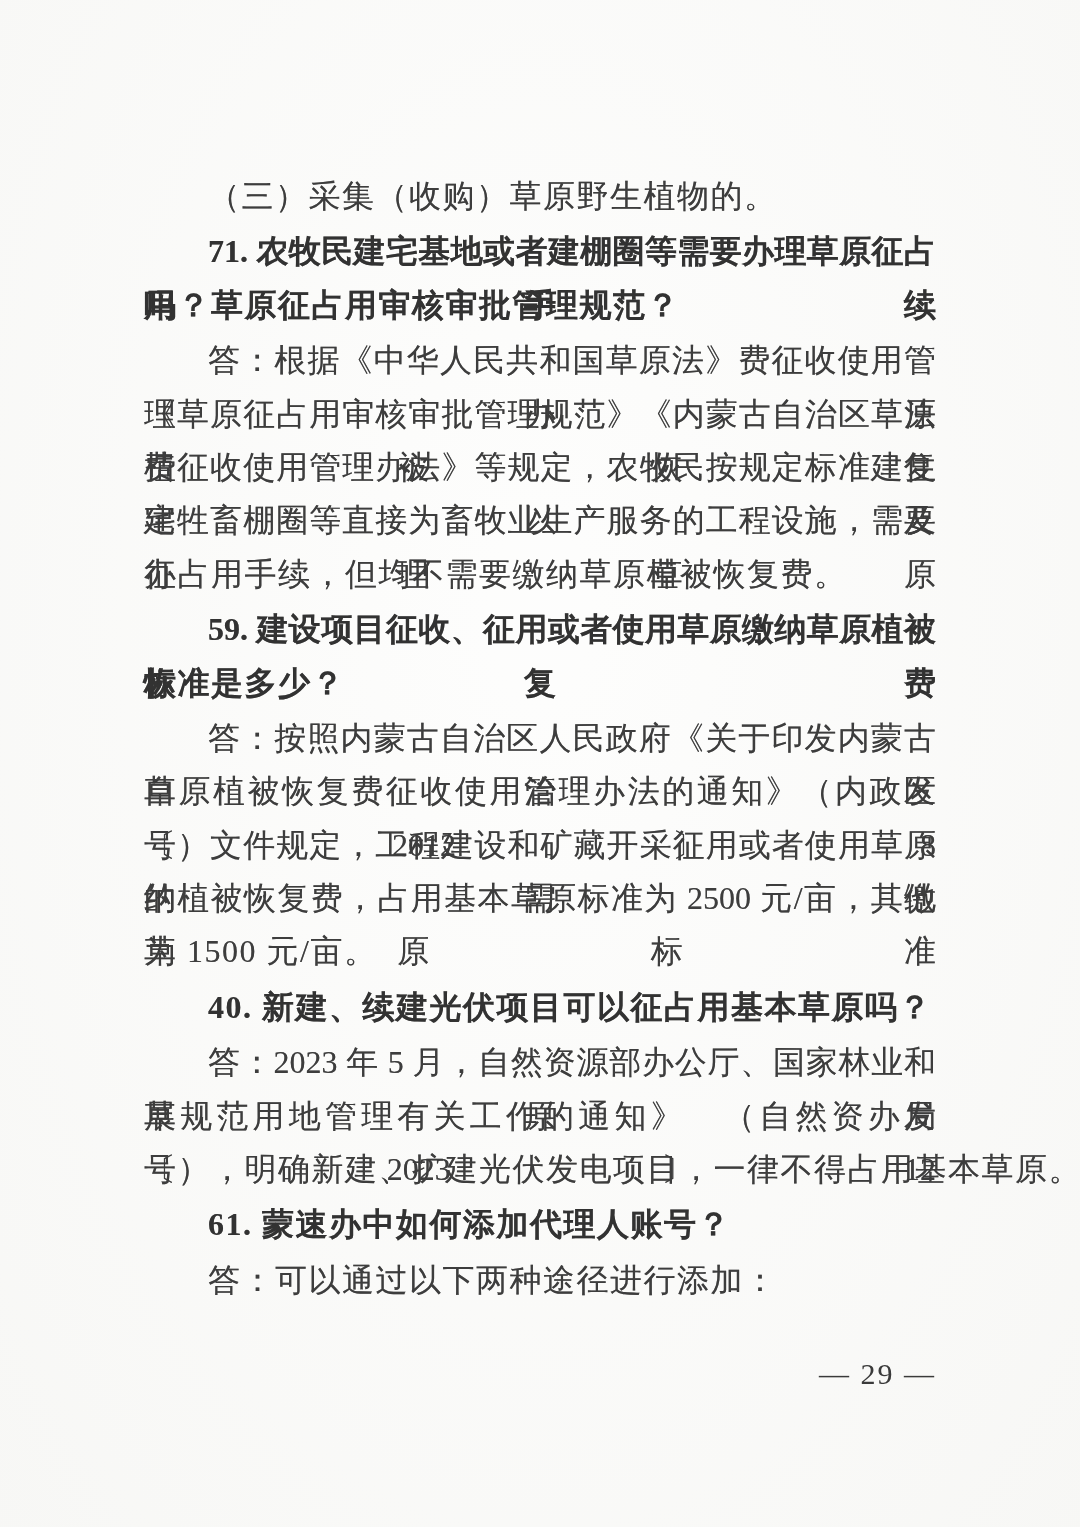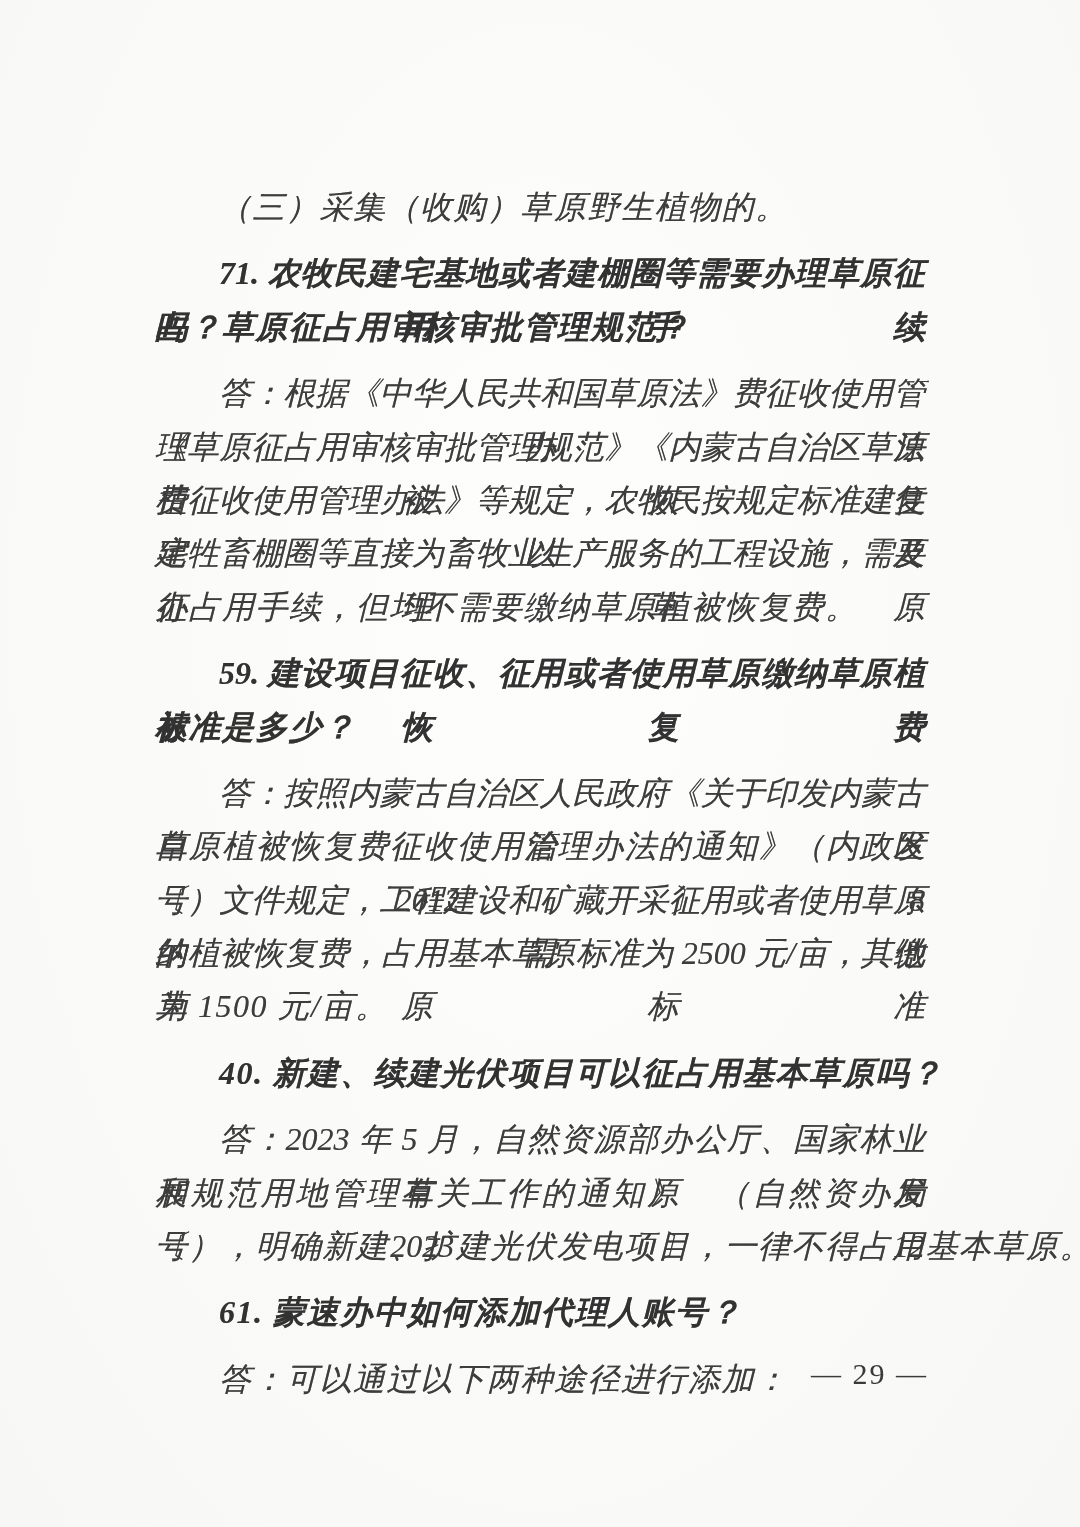--- a/index.html
+++ b/index.html
@@ -21,21 +21,21 @@
     background:
       radial-gradient(ellipse at 50% 40%, rgba(255,255,255,0.6), rgba(240,240,238,0.35)),
       #fbfbf9;
   }
   .doc-body {
     position: absolute;
     left: 142px;
     top: 168px;
     width: 796px;
   }
-  .para { margin: 13px; padding: 0; font-style: italic; }
+  .para { margin: 2px; padding: 0; }
   .line {
     display: block;
     height: 53.4px;
     line-height: 53.4px;
     font-size: 32px;
     letter-spacing: 1.5px;
     white-space: nowrap;
     color: #3d3d3d;
     text-shadow: 0 0 0.6px rgba(60,60,60,0.55);
   }
@@ -46,21 +46,21 @@
     letter-spacing: normal;
   }
   .line.first { text-indent: 2em; }
   .para.question .line {
     font-weight: 700;
     color: #323232;
   }
   .page-number {
     position: absolute;
     top: 1347px;
-    right: 152px;
+    right: 144px;
     height: 53px;
     line-height: 53px;
     font-size: 30px;
     letter-spacing: 2px;
     color: #3a3a3a;
   }
 </style>
 </head>
 <body>
 

